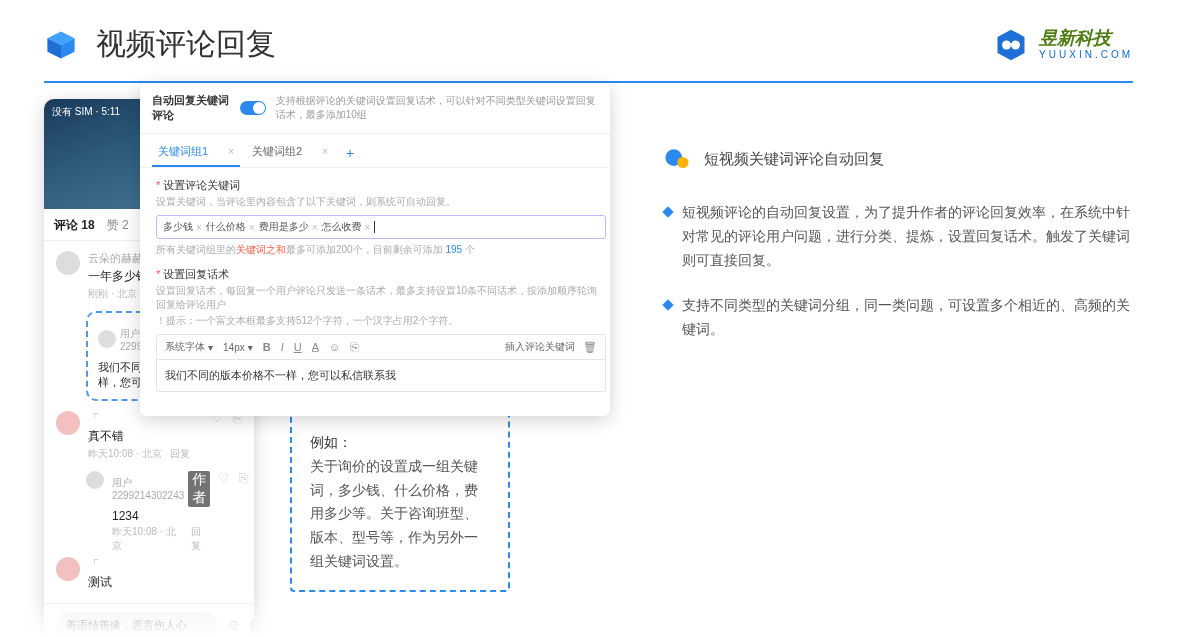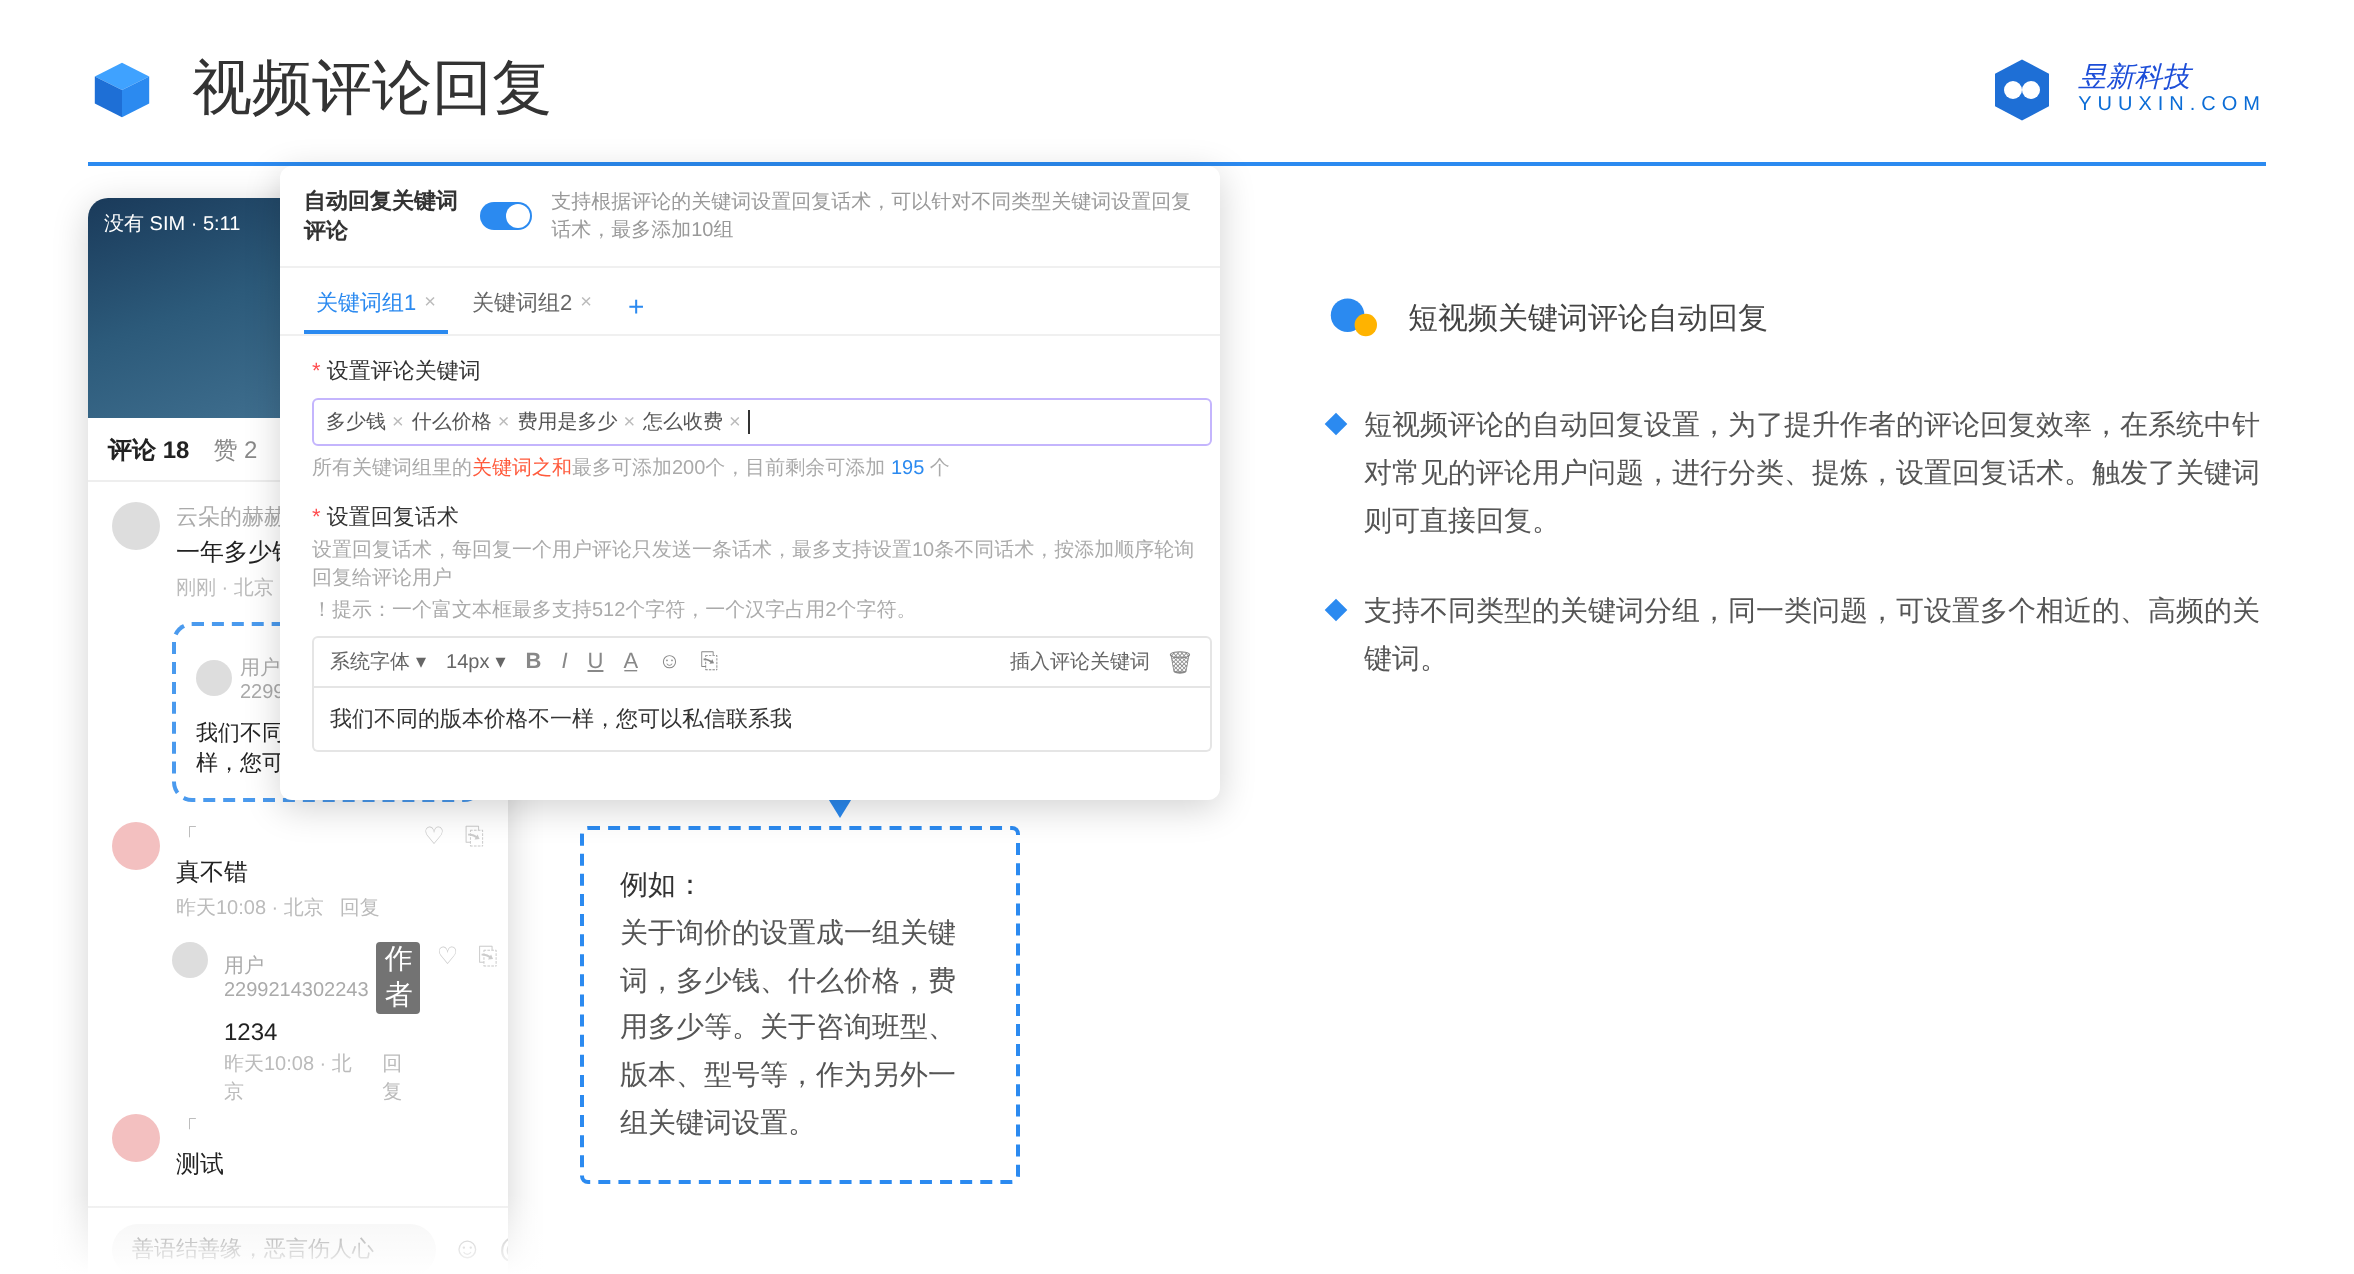--- a/index.html
+++ b/index.html
@@ -16,21 +16,21 @@
   .header {
     display: flex; align-items: center; justify-content: space-between;
     padding: 24px 44px 10px 44px;
   }
   .header-left { display: flex; align-items: center; gap: 18px; }
   .cube-icon { width: 34px; height: 34px; }
   .page-title { font-size: 30px; color: #333; font-weight: 400; }
   .brand { display: flex; align-items: center; gap: 10px; }
   .brand-logo { width: 36px; height: 36px; }
   .brand-text { display: flex; flex-direction: column; line-height: 1.1; }
-  .brand-cn { font-size: 14px; color: #1d4ed8; font-weight: 400; font-style: italic; }
+  .brand-cn { font-size: 18px; color: #4d7c0f; font-weight: 700; font-style: italic; }
   .brand-en { font-size: 10px; color: #0a6cd6; letter-spacing: 3px; }
   .rule {
     height: 2px; background: #2b8af0; margin: 6px 44px 0 44px;
   }
 
   
   .main { display: flex; padding: 16px 44px 0 44px; gap: 20px; position: relative; }
 
   
   .left-col { position: relative; width: 290px; }
@@ -126,21 +126,21 @@
     width: 12px; height: 12px; background: #fff; border-radius: 50%;
   }
   .sp-desc { color: #999; font-size: 10px; }
 
   .sp-tabs {
     display: flex; align-items: center; gap: 6px; padding: 4px 12px 0 12px;
     border-bottom: 1px solid #f0f0f0;
   }
   .sp-tab {
     padding: 6px 6px; font-size: 11px; color: #666;
-    display: flex; align-items: center; gap: 4px;
+    display: flex; align-items: center; gap: 20px;
     border-bottom: 2px solid transparent;
   }
   .sp-tab.active { color: #2b8af0; border-bottom-color: #2b8af0; }
   .sp-tab .x { color: #bbb; font-size: 10px; }
   .sp-tab-add { color: #2b8af0; font-size: 14px; padding: 0 6px; }
 
   .sp-body { padding: 10px 4px 14px 16px; }
   .sp-field { margin-bottom: 10px; }
   .sp-label { font-size: 11px; color: #333; }
   .sp-label::before { content: "* "; color: #ff4d4f; }
@@ -354,20 +354,21 @@
       </div>
       <div class="sp-tab">
         <span>关键词组2</span>
           <span class="x">×</span>
       </div>
       <div class="sp-tab-add">+</div>
     </div>
     <div class="sp-body">
       <div class="sp-field">
         <div class="sp-label">设置评论关键词</div>
+        <div class="sp-sub">设置关键词，当评论里内容包含了以下关键词，则系统可自动回复。</div>
         <div class="chip-row">
           <span class="chip">
               <span>多少钱</span>
               <span class="x">×</span>
             </span>
           <span class="chip">
               <span>什么价格</span>
               <span class="x">×</span>
             </span>
           <span class="chip">

